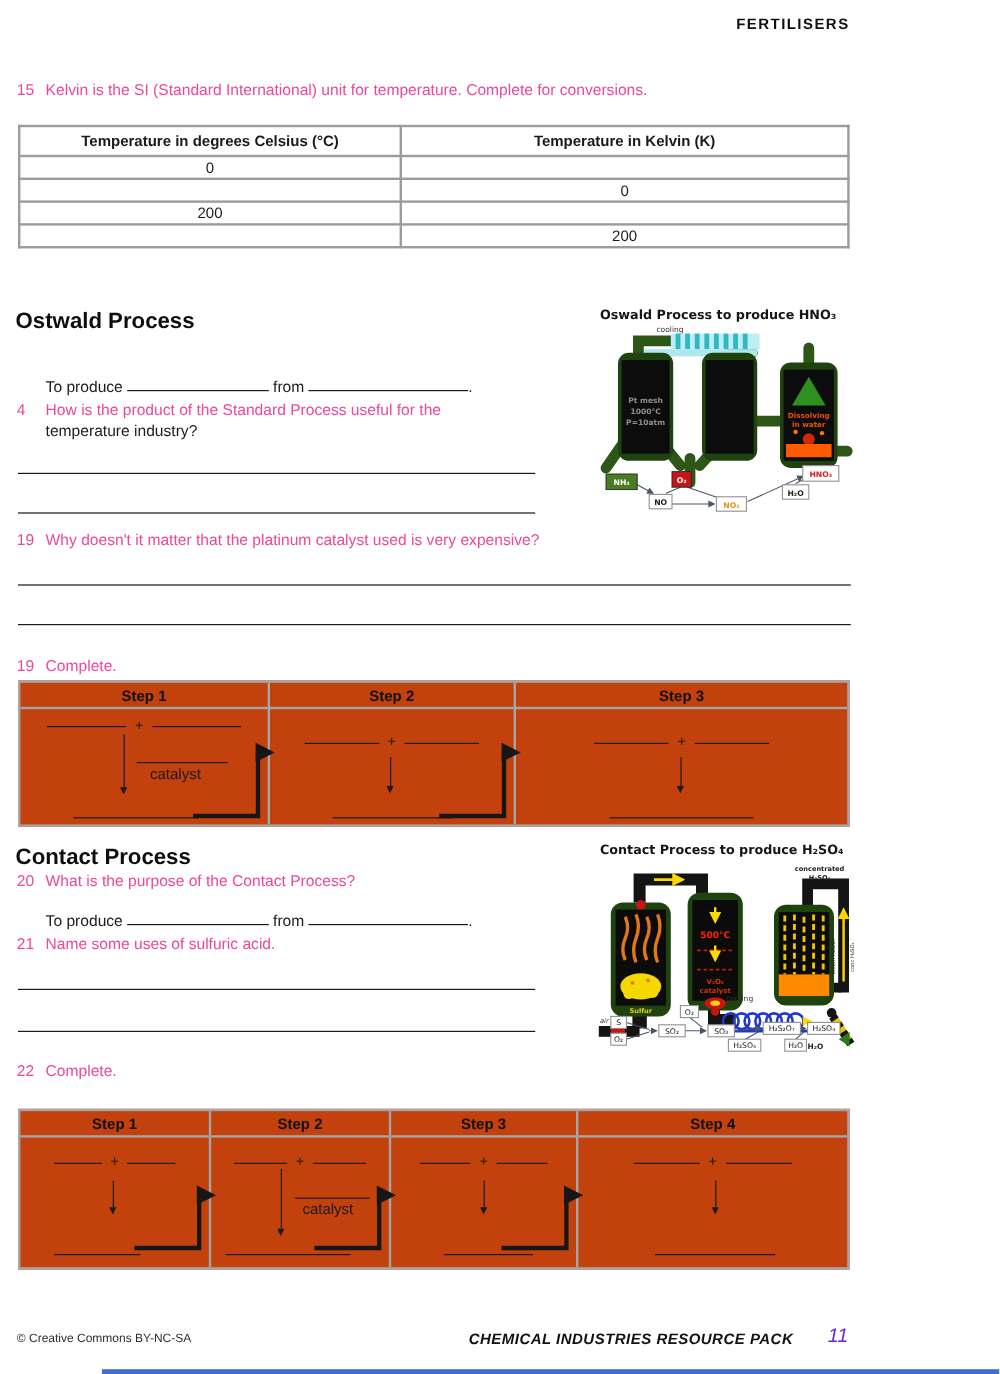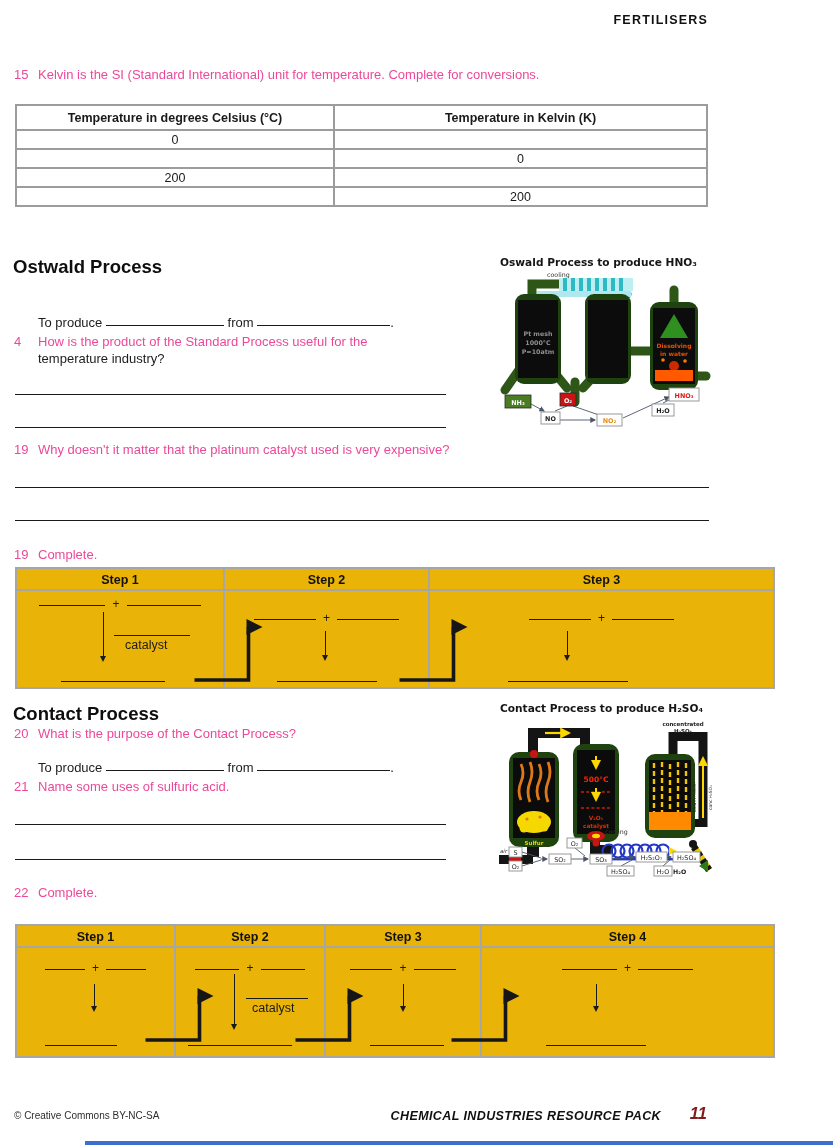--- a/index.html
+++ b/index.html
@@ -17,21 +17,21 @@
   .fill .bl{display:inline-block;height:0;border-bottom:1.6px solid #1a1a1a;vertical-align:1px}
 
   
   .ttable{position:absolute;left:15px;top:104px;width:693px;border-collapse:collapse}
   .ttable th,.ttable td{border:2px solid #9c9c9c;text-align:center;font-size:12.5px;color:#1a1a1a}
   .ttable th{height:25px;font-weight:bold}
   .ttable td{height:19px;font-weight:normal}
   .col-c{width:318px}
 
   
-  .steptable{position:absolute;left:15px;width:760px;border:2px solid #a6a6a6;background:#eab308}
+  .steptable{position:absolute;left:15px;width:693px;border:2px solid #a6a6a6;background:#c2410c}
   .st-grid{display:grid;height:100%}
   .st-col{position:relative;border-left:2px solid #a6a6a6}
   .st-col:first-child{border-left:none}
   .st-head{height:22px;line-height:22px;text-align:center;font-size:12.5px;font-weight:bold;
            border-bottom:2px solid #a6a6a6;color:#111}
   .st-body{position:relative;height:calc(100% - 24px)}
   .rx-top{position:absolute;left:0;right:0;text-align:center;white-space:nowrap;font-size:12px;line-height:14px}
   .rx-top .bl{display:inline-block;height:0;border-bottom:1.7px solid #1a1a1a;vertical-align:2px}
   .plus{margin:0 7px;color:#1a1a1a}
   .bl-abs{position:absolute;height:0;border-bottom:1.7px solid #1a1a1a}
@@ -50,22 +50,22 @@
   .dg-small{font-size:6.3px;fill:#333}
   .dg-vtext{font-size:6.3px;fill:#8f8f8f;text-anchor:middle;font-weight:bold}
   .dg-red{font-size:6px;fill:#e85000;text-anchor:middle;font-weight:bold}
   .dg-box{fill:#ffffff;stroke:#8f8f8f;stroke-width:0.9}
   .dg-boxtext{font-size:6.4px;fill:#222;text-anchor:middle;font-weight:bold}
   .flowline{stroke:#4a5568;stroke-width:0.9;fill:none}
 
   .footer-copy{position:absolute;left:14px;top:1110px;font-size:10px;color:#2e2e2e}
   .footer-series{position:absolute;right:172px;top:1109px;font-size:12.5px;font-weight:bold;
                  font-style:italic;letter-spacing:0.4px;color:#111}
-  .footer-page{position:absolute;right:126px;top:1104px;font-size:16.5px;font-weight:bold;
-               font-style:italic;color:#7f1d1d}
+  .footer-page{position:absolute;right:126px;top:1104px;font-size:16.5px;font-weight:normal;
+               font-style:italic;color:#6d28d9}
   .bottom-bar{position:absolute;left:85px;right:0;bottom:0;height:4.5px;background:#3e6ed0}
 </style>
 </head>
 <body>
 
 <div class="page">
 
   <div class="brand">FERTILISERS</div>
 
   <div class="q" style="top:67px">

